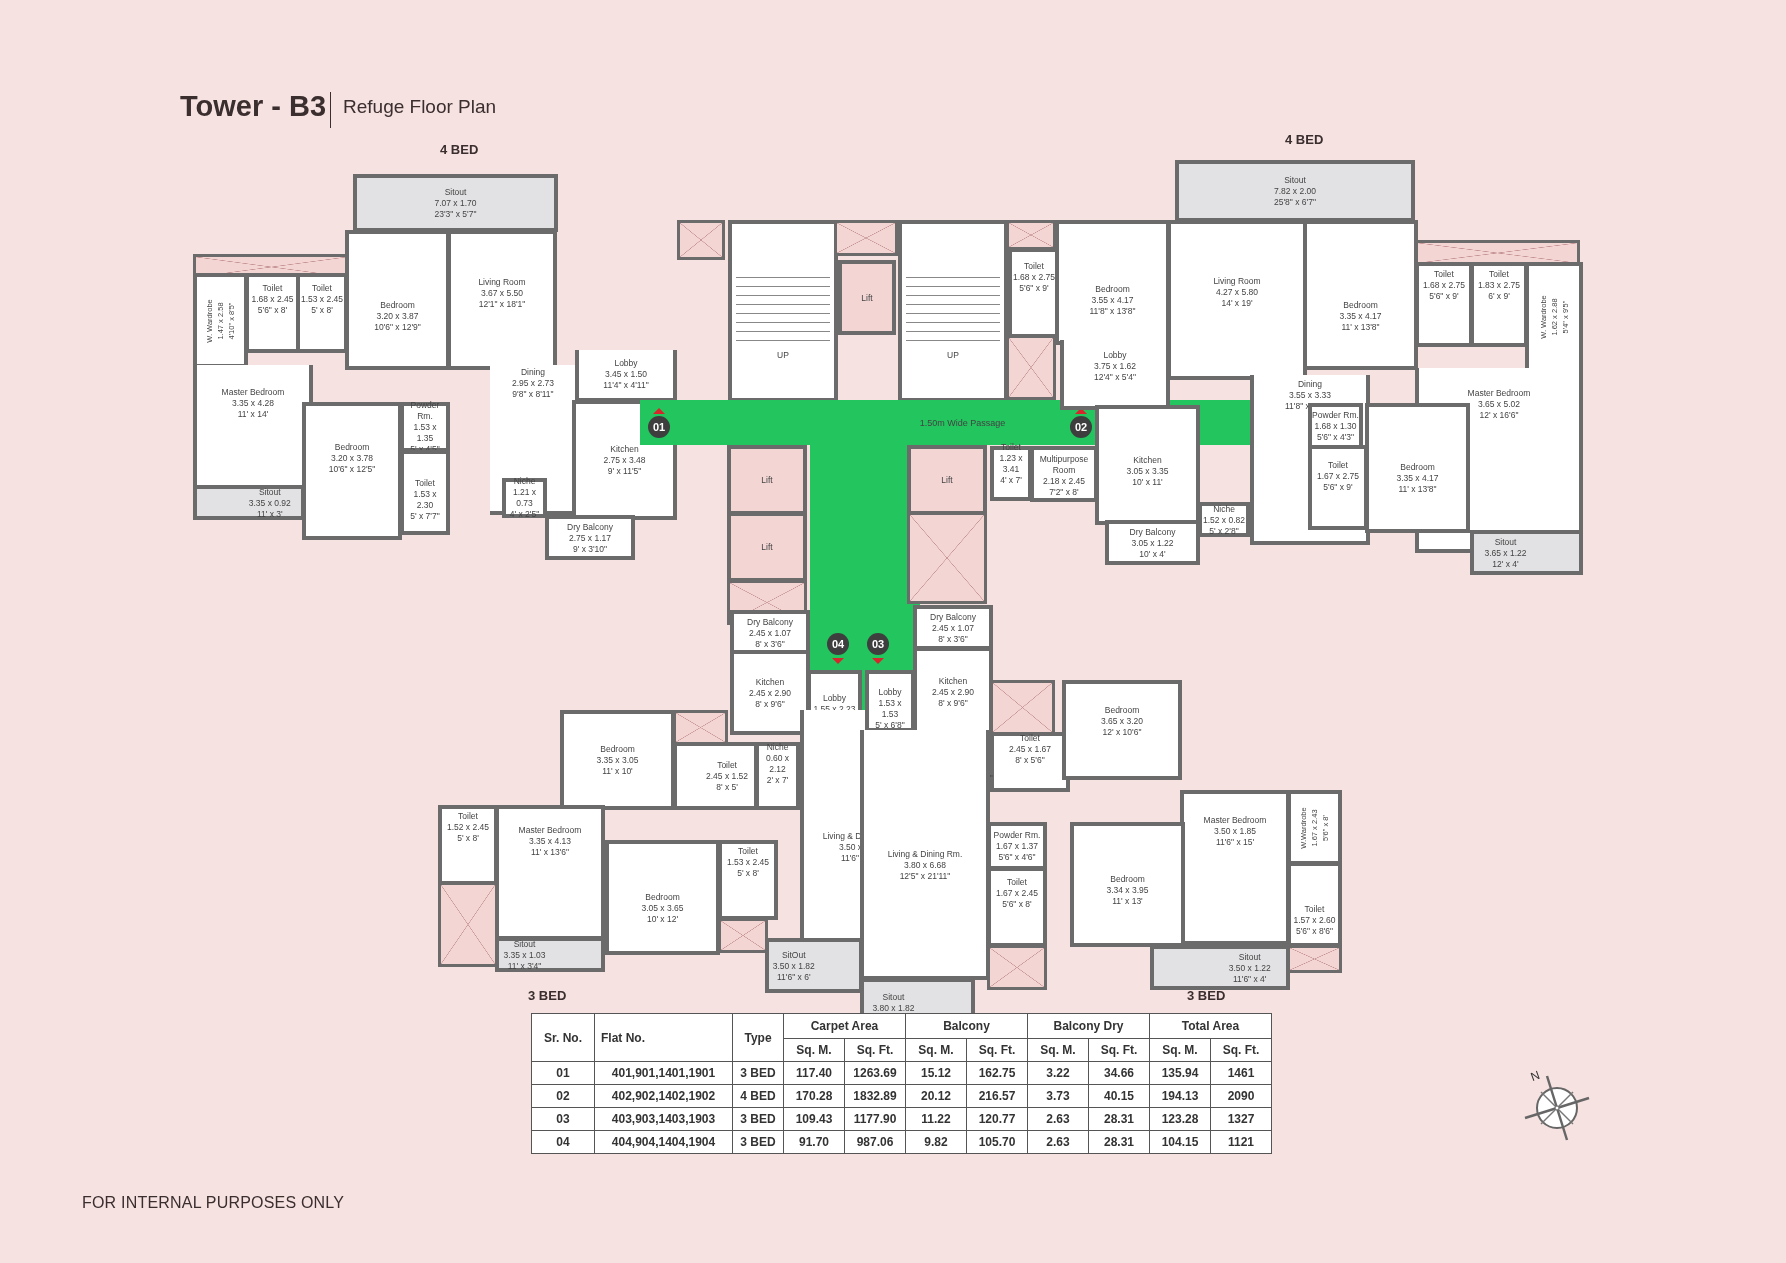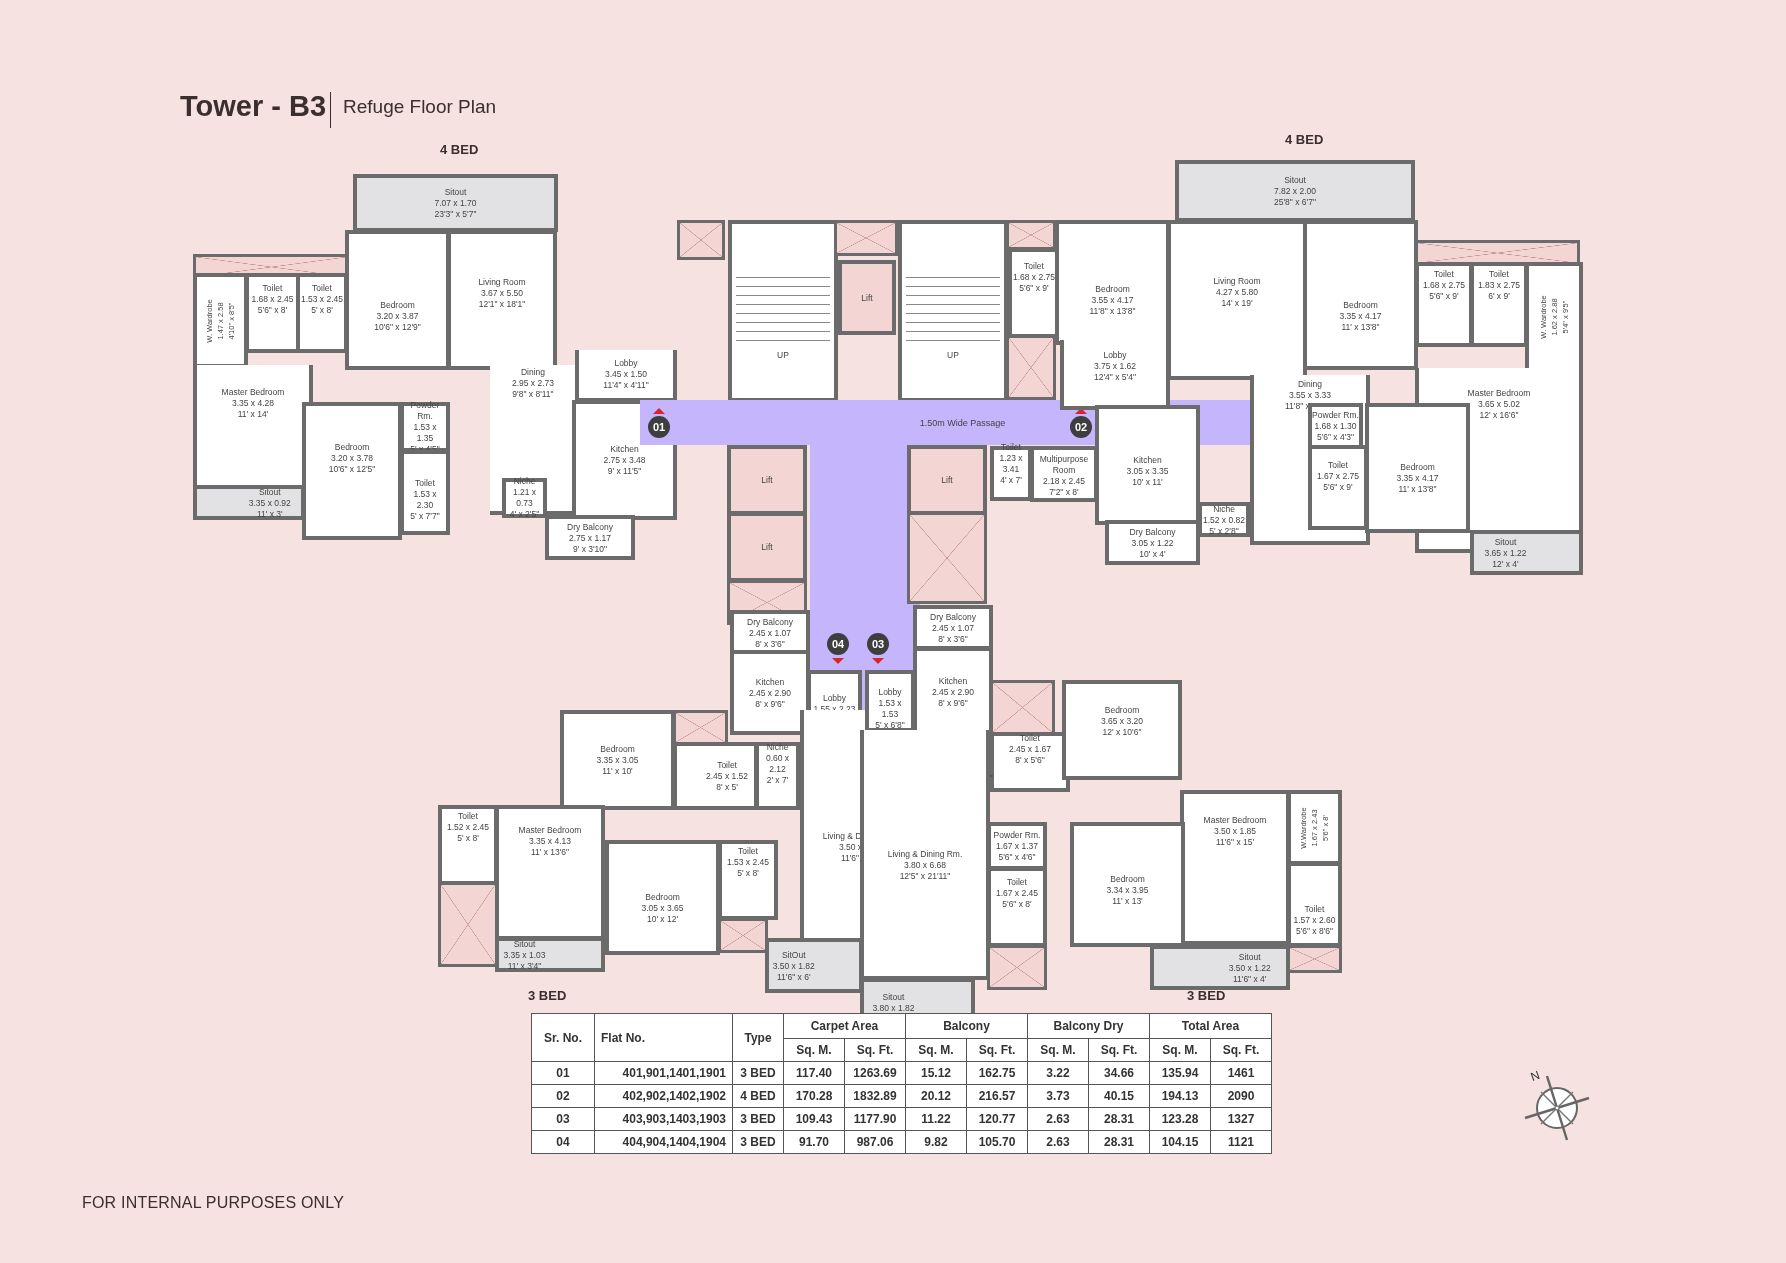--- a/index.html
+++ b/index.html
@@ -10,30 +10,30 @@
   .subtitle{left:343px;top:96px;font-size:19px;color:#3a2e2e;}
   .wing-label{font-size:13px;font-weight:bold;color:#3a2e2e;}
   .plan{left:190px;top:150px;width:1410px;height:850px;}
   .room{position:absolute;box-sizing:border-box;border:4px solid #6b6b6b;background:#fff;}
   .room.grey{background:#e2e2e4;}
   .room.pink{background:#f3d5d4;}
   .room.shaft{background:#f3d5d4;border-width:3px;}
   .room.shaft::before,.room.shaft::after{content:"";position:absolute;left:0;top:0;right:0;bottom:0;background:linear-gradient(to top right,transparent calc(50% - 0.5px),#c08c8c 50%,transparent calc(50% + 0.5px)),linear-gradient(to bottom right,transparent calc(50% - 0.5px),#c08c8c 50%,transparent calc(50% + 0.5px));opacity:.7;}
   .rlabel{position:absolute;left:0;right:0;top:50%;transform:translateY(-50%);text-align:center;font-size:8.5px;line-height:11px;color:#444;}
   .rlabel span{display:block;}
-  .passage{position:absolute;background:#c4b5fd;}
+  .passage{position:absolute;background:#22c55e;}
   .marker{position:absolute;width:22px;height:22px;border-radius:50%;background:#3e3e3e;color:#fff;font-size:11px;font-weight:bold;text-align:center;line-height:22px;}
   .arrow-up{position:absolute;width:0;height:0;border-left:6px solid transparent;border-right:6px solid transparent;border-bottom:6px solid #d8242b;}
   .arrow-down{position:absolute;width:0;height:0;border-left:6px solid transparent;border-right:6px solid transparent;border-top:6px solid #d8242b;}
   .stairs{position:absolute;background:repeating-linear-gradient(to bottom,#fff 0,#fff 8px,#888 8px,#888 9px);}
   .table-wrap{left:531px;top:1013px;}
   table{border-collapse:collapse;background:#fff;font-size:12px;color:#333;}
   th,td{border:1px solid #555;padding:0 6px;height:22px;text-align:center;font-weight:bold;}
   th.h{font-weight:bold;height:24px;}
-  td.flat{text-align:right;}
+  td.flat{text-align:center;}
   .footer{left:82px;top:1194px;font-size:16px;color:#3a2e2e;letter-spacing:.2px;}
   .compass{left:1517px;top:1062px;width:80px;height:80px;}
 </style>
 </head>
 <body>
 
 <div class="abs title">Tower - B3</div>
 <div class="abs title-sep"></div>
 <div class="abs subtitle">Refuge Floor Plan</div>
 

